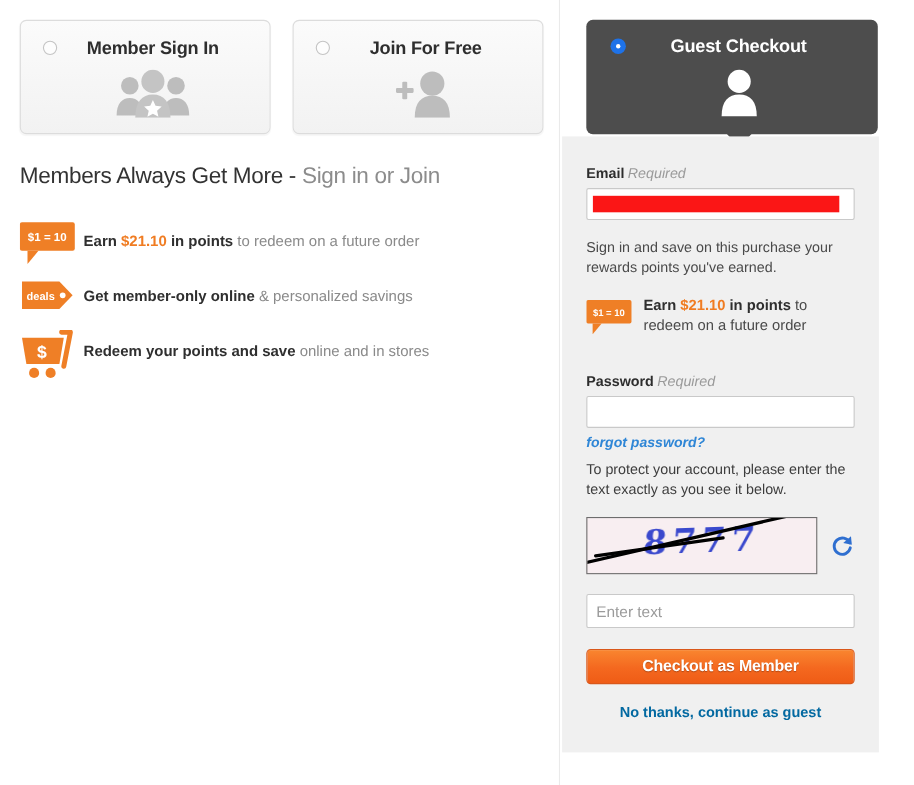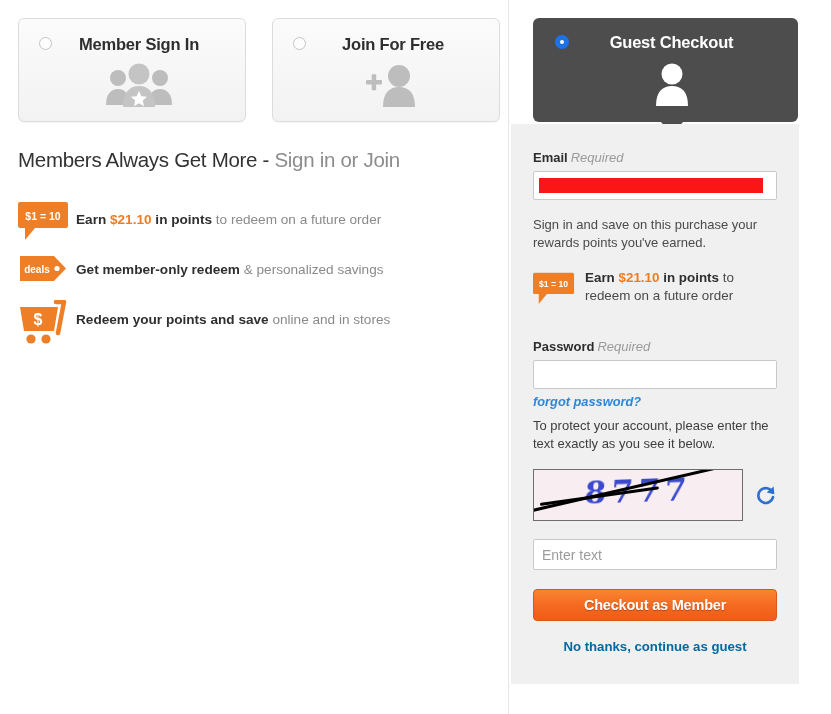--- a/index.html
+++ b/index.html
@@ -29,21 +29,21 @@
     position: absolute;
     left: 0; top: 0;
     width: 508px; height: 714px;
     background: #ffffff;
   }
 
   .tabs-row {
     position: absolute;
     left: 18px; top: 18px;
     display: flex;
-    gap: 26px;
+    gap: 20px;
   }
   .tab-card {
     width: 228px;
     height: 104px;
     border: 1px solid #dcdcdc;
     border-radius: 6px;
     background: linear-gradient(to bottom, #fbfbfb 0%, #f2f2f2 100%);
     position: relative;
     cursor: pointer;
     box-shadow: 0 1px 1px rgba(0,0,0,0.04);
@@ -408,21 +408,21 @@
 
     <div class="benefit">
       <div class="benefit-icon">
         <svg width="56" height="46" viewBox="0 0 56 46" aria-hidden="true">
           <path d="M2 6 L36 6 L48 18.5 L36 31 L2 31 Z" fill="#ef7f26"></path>
           <circle cx="39" cy="18.5" r="2.6" fill="#ffffff"></circle>
           <text x="19" y="22.5" font-family="Liberation Sans, sans-serif" font-size="10" font-weight="bold" fill="#ffffff" text-anchor="middle">deals</text>
         </svg>
       </div>
       <div class="benefit-text">
-        <b><span>Get member-only redeem</span></b><span> &amp; personalized savings</span>
+        <b><span>Get member-only online</span></b><span> &amp; personalized savings</span>
       </div>
     </div>
 
     <div class="benefit">
       <div class="benefit-icon">
         <svg width="56" height="46" viewBox="0 0 56 46" aria-hidden="true">
           <path d="M2 7 L40 7 L36 31 L6 31 Z" fill="#ef7f26"></path>
           <path d="M38 2 L46 2 L40 33" stroke="#ef7f26" stroke-width="4.5" fill="none" stroke-linecap="round" stroke-linejoin="round"></path>
           <circle cx="13" cy="39" r="4.6" fill="#ef7f26"></circle>
           <circle cx="28" cy="39" r="4.6" fill="#ef7f26"></circle>

